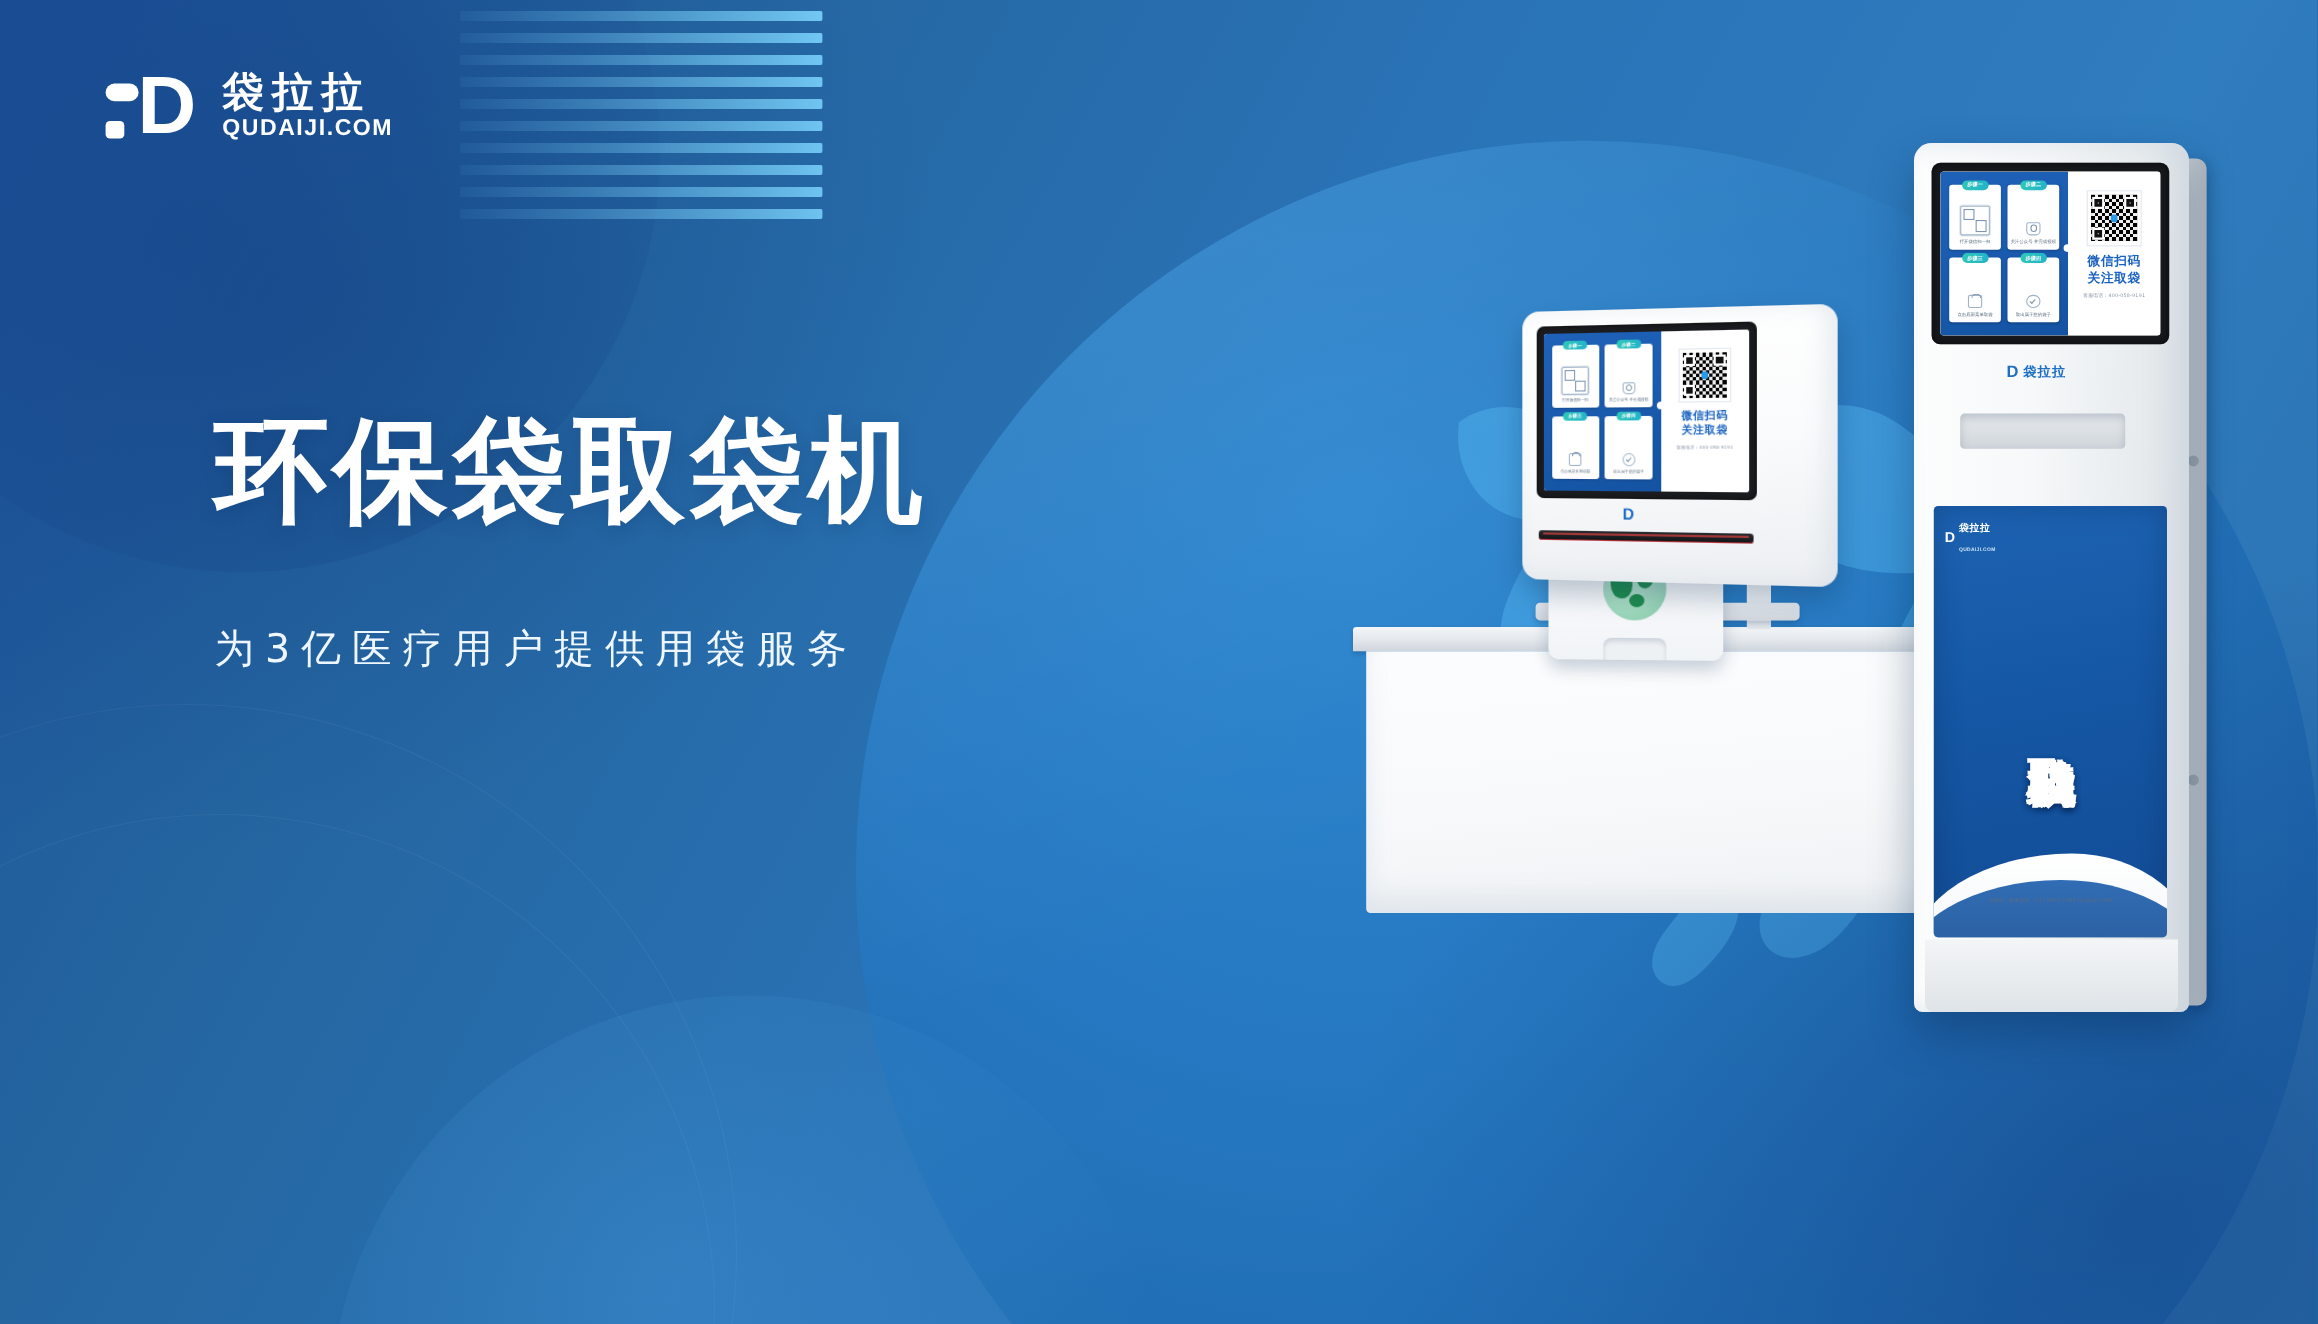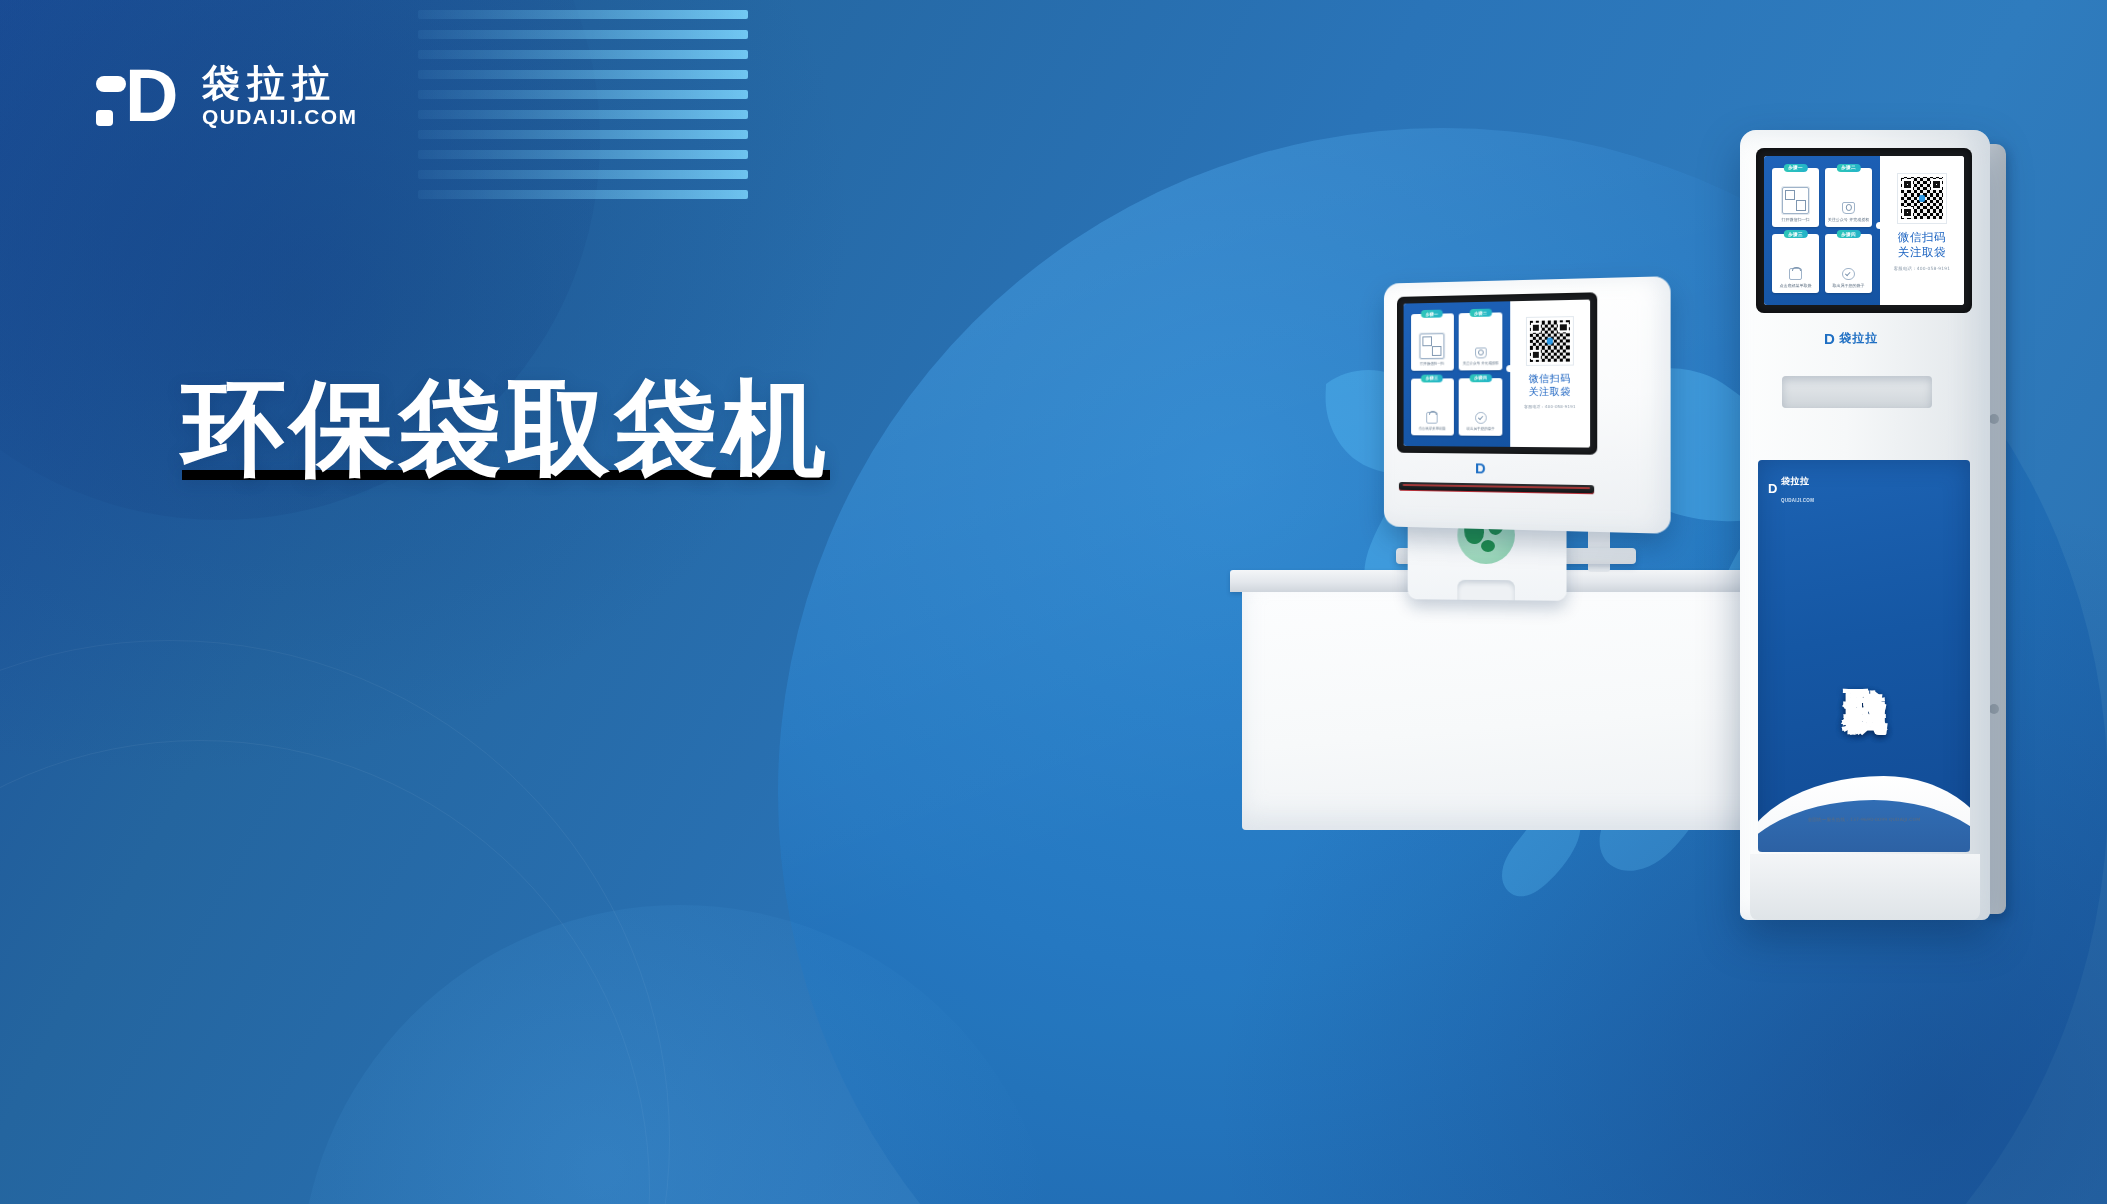--- a/index.html
+++ b/index.html
@@ -93,21 +93,21 @@
   .logo-cn{
     color:#fff; font-size:38px; font-weight:700; letter-spacing:7px;
     line-height:1.05; font-family:"DejaVu Sans",sans-serif;
   }
   .logo-en{
     color:#fff; font-size:21px; font-weight:700; letter-spacing:1.4px;
     line-height:1.1; font-family:"Liberation Sans",sans-serif;
   }
 
   
-  .copy{ position:absolute; left:182px; top:376px; z-index:30;text-decoration:underline; }
+  .copy{ position:absolute; left:195px; top:376px; z-index:30; }
   .headline{
     color:#fff; font-weight:700;
     font-family:"DejaVu Sans",sans-serif;
     font-size:104px; line-height:1.0; letter-spacing:4px;
     white-space:nowrap;
     text-shadow:0 3px 16px rgba(8,40,88,.22);
   }
   .headline.l2{ margin-top:74px; letter-spacing:2px; }
   .subline{
     margin-top:86px;
@@ -389,21 +389,21 @@
   .qr-dot{
     position:absolute; left:3%; bottom:3%; width:26%; height:26%;
     background:#fff; box-shadow:inset 0 0 0 2px #fff, inset 0 0 0 5px #111;
   }
   .qr-mid{
     position:absolute; left:42%; top:42%; width:16%; height:16%;
     background:#2b9ae8; border-radius:2px;
   }
   .scr-cta{
     margin-top:9%; text-align:right;
-    color:#1a62c0; font-weight:400;
+    color:#1a62c0; font-weight:700;
     font-family:"DejaVu Sans",sans-serif;
     font-size:11.5px; line-height:1.32; letter-spacing:.6px;
   }
   .scr-note{
     margin-top:7%; color:#8a99a9; font-size:4.4px; letter-spacing:.2px;
     font-family:"DejaVu Sans",sans-serif; white-space:nowrap;
   }
   
   .dm-bezel .scr-cta{ font-size:10px; }
   .dm-bezel .scr-note{ font-size:4px; }
@@ -461,20 +461,21 @@
       <span class="dee">D</span>
     </div>
     <div class="logo-txt">
       <div class="logo-cn">袋拉拉</div>
       <div class="logo-en">QUDAIJI.COM</div>
     </div>
   </div>
 
   <div class="copy">
     <div class="headline l1">环保袋取袋机</div>
+    <div class="subline">为3亿医疗用户提供用袋服务</div>
   </div>
 
   <div class="scene">
 
     <div class="counter-top"></div>
     <div class="counter-body"></div>
 
     <div class="desk-machine">
       <div class="dm-foot l"></div>
       <div class="dm-foot r"></div>

